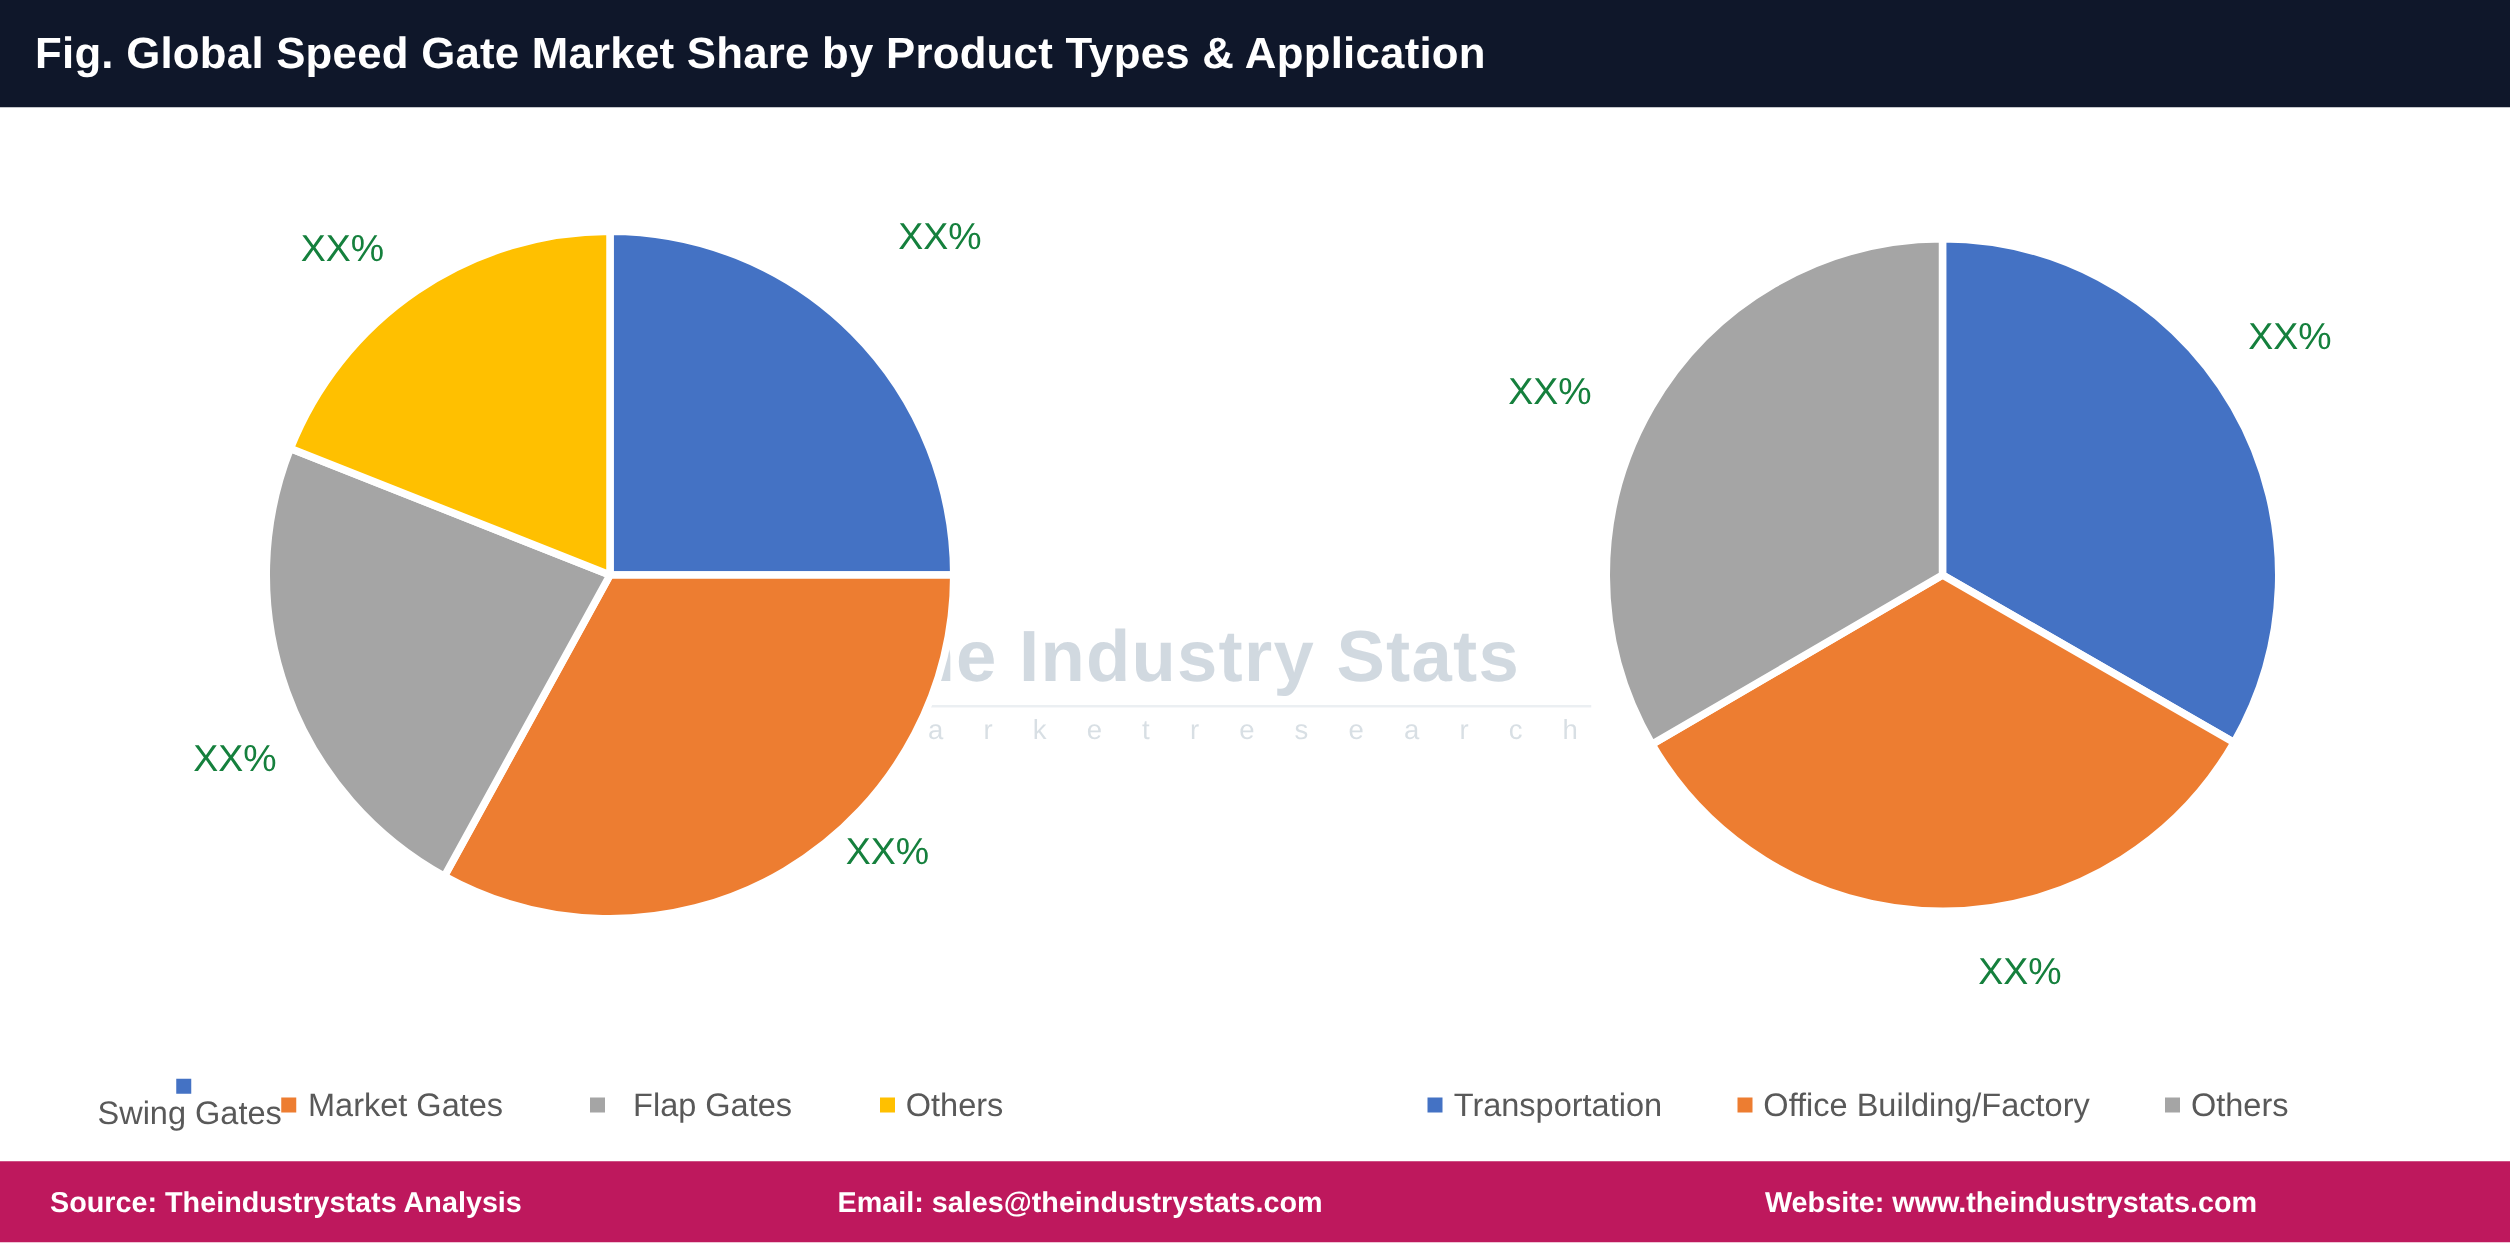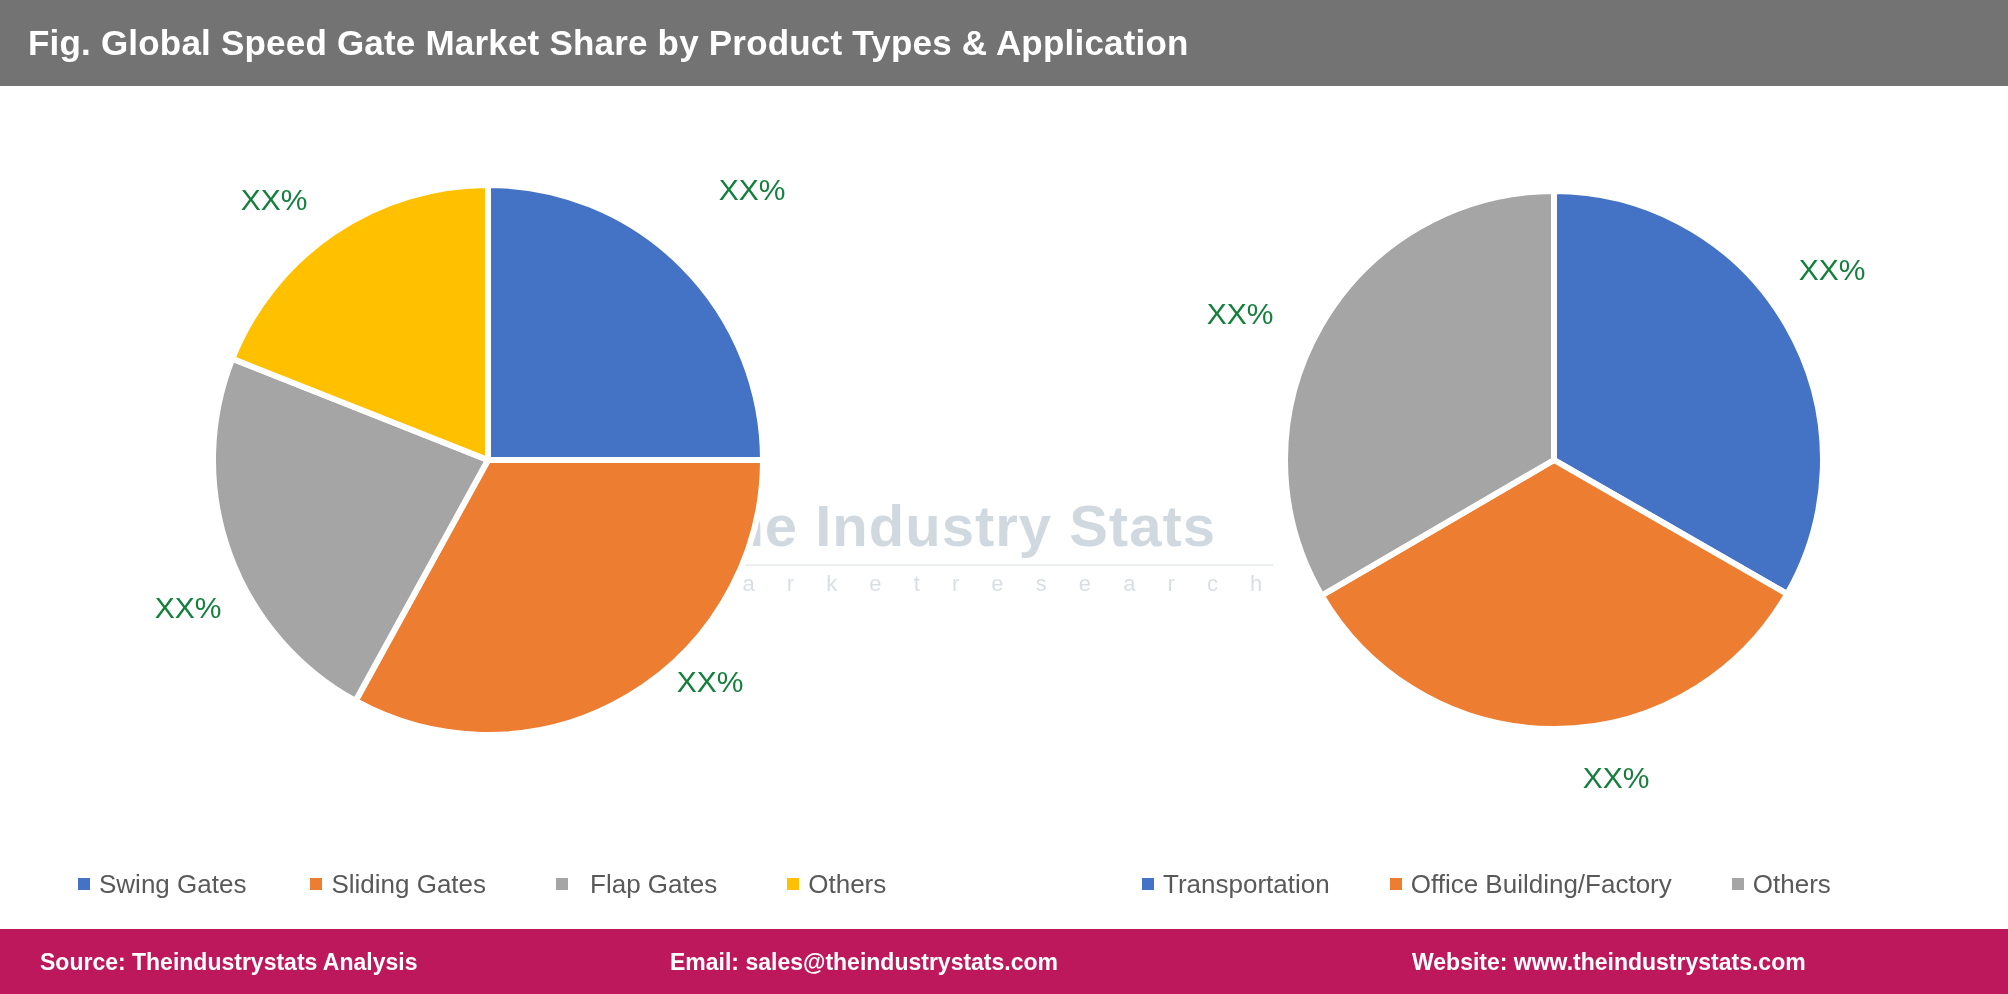--- a/index.html
+++ b/index.html
@@ -7,21 +7,21 @@
     width:2008px; height:994px;
     background:#ffffff;
     font-family:"Liberation Sans", sans-serif;
     overflow:hidden;
   }
   .page{ position:relative; width:2008px; height:994px; background:#fff; }
 
   
   .header{
     position:absolute; left:0; top:0; width:2008px; height:86px;
-    background:#737373;
+    background:#0f172a;
     display:flex; align-items:center;
   }
   .header-title{
     color:#ffffff;
     font-size:35px;
     font-weight:bold;
     letter-spacing:0.2px;
     margin-left:28px;
     white-space:nowrap;
   }
@@ -184,27 +184,27 @@
         <div class="slice-label" style="left: 274px; top: 114px;">XX%</div>
       </div>
     <div id="labels-right">
         <div class="slice-label" style="left: 1832px; top: 184px;">XX%</div>
         <div class="slice-label" style="left: 1616px; top: 692px;">XX%</div>
         <div class="slice-label" style="left: 1240px; top: 228px;">XX%</div>
       </div>
   </div>
 
   <div class="legend legend-left" id="legend-left">
-      <div class="legend-item" style="margin-right: 64px;">
+      <div class="legend-item" style=" flex-direction: column;">
         <span class="legend-swatch" style="background: rgb(68, 114, 196);"></span>
         <span class="legend-label">Swing Gates</span>
       </div>
       <div class="legend-item" style="margin-right: 70px;">
         <span class="legend-swatch" style="background: rgb(237, 125, 49);"></span>
-        <span class="legend-label">Sliding Gates</span>
+        <span class="legend-label">Market Gates</span>
       </div>
       <div class="legend-item" style="margin-right: 70px; gap: 13px;">
         <span class="legend-swatch" style="background: rgb(165, 165, 165);"></span>
         <span class="legend-label">Flap Gates</span>
       </div>
       <div class="legend-item" style="margin-right: 0px;">
         <span class="legend-swatch" style="background: rgb(255, 192, 0);"></span>
         <span class="legend-label">Others</span>
       </div>
     </div>

